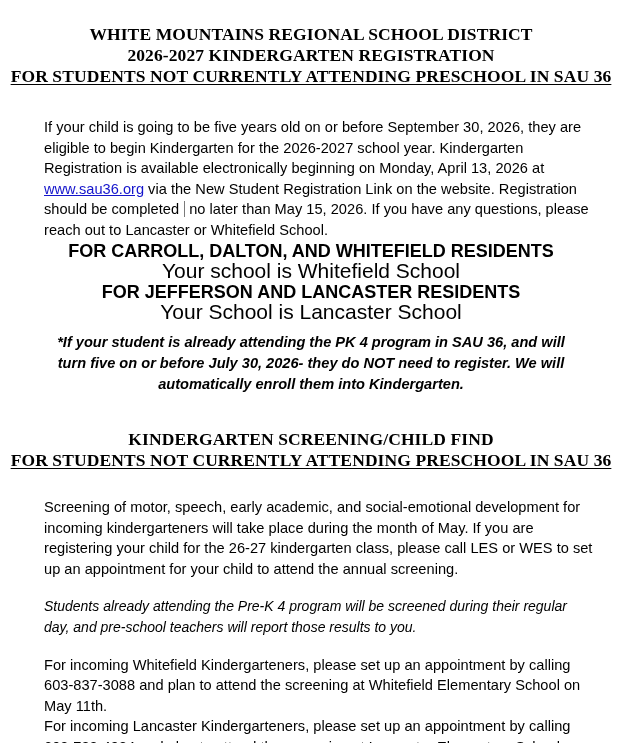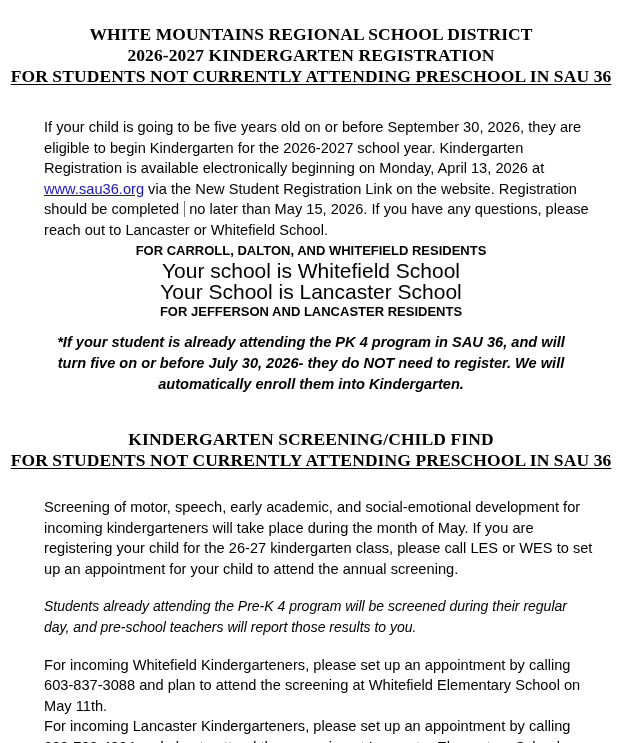--- a/index.html
+++ b/index.html
@@ -78,21 +78,21 @@
 
   
   .ctr {
     text-align: center;
     font-size: 21px;
     line-height: 20.6px;
     margin: 0;
   }
   .ctr.head {
     font-weight: bold;
-    font-size: 13px;
+    font-size: 18px;
   }
 
   .italic-block {
     text-align: center;
     font-style: italic;
     font-weight: bold;
     font-size: 14.6px;
     line-height: 21px;
     margin: 0;
     padding: 0 42px;
@@ -128,22 +128,22 @@
 
   <div class="spacer-xl"></div>
 
   <div class="body-wrap">
     <p class="body"><span>If your child is going to be five years old on or before September 30, 2026, they are eligible to begin Kindergarten for the 2026-2027 school year. Kindergarten Registration is available electronically beginning on Monday, April 13, 2026 at </span><a class="link" href="#">www.sau36.org</a><span> via the New Student Registration Link on the website. </span><b>Registration should be completed</b><span class="caret"></span> <b>no later than May 15, 2026</b><span>. If you have any questions, please reach out to Lancaster or Whitefield School.</span></p>
   </div>
 
   <div>
     <p class="ctr head">FOR CARROLL, DALTON, AND WHITEFIELD RESIDENTS</p>
     <p class="ctr">Your school is Whitefield School</p>
+    <p class="ctr head">FOR JEFFERSON AND LANCASTER RESIDENTS</p>
     <p class="ctr">Your School is Lancaster School</p>
-    <p class="ctr head">FOR JEFFERSON AND LANCASTER RESIDENTS</p>
   </div>
 
   <div class="spacer-sm"></div>
 
   <p class="italic-block">*If your student is already attending the PK 4 program in SAU 36, and will turn five on or before July 30, 2026- they do NOT need to register.  We will automatically enroll them into Kindergarten.</p>
 
   <div class="spacer-xl"></div>
 
   <div class="screen-head-block">
     <div class="serif-head">KINDERGARTEN SCREENING/CHILD FIND</div>

